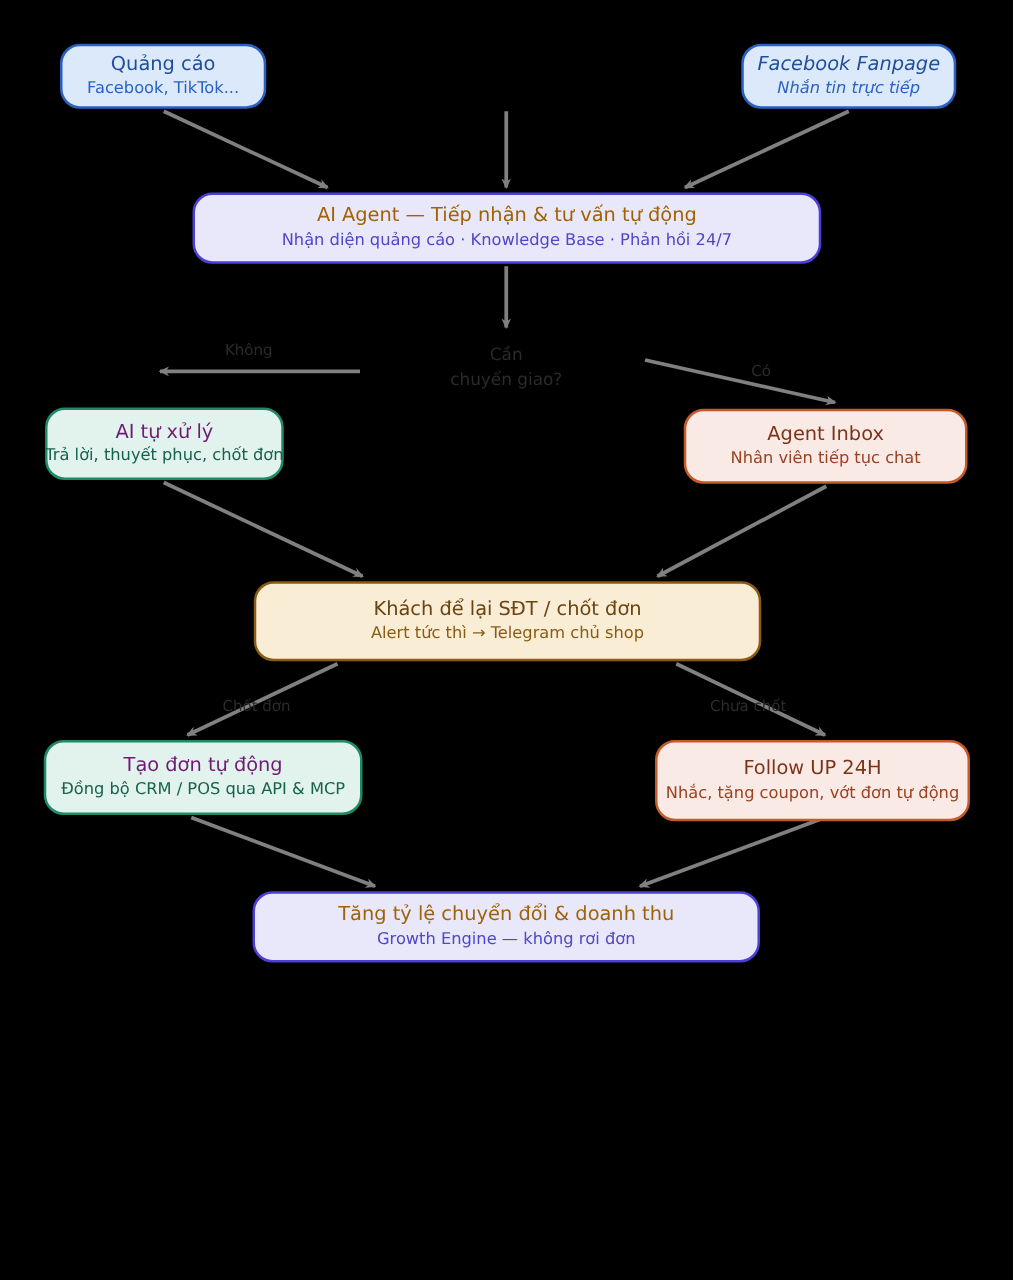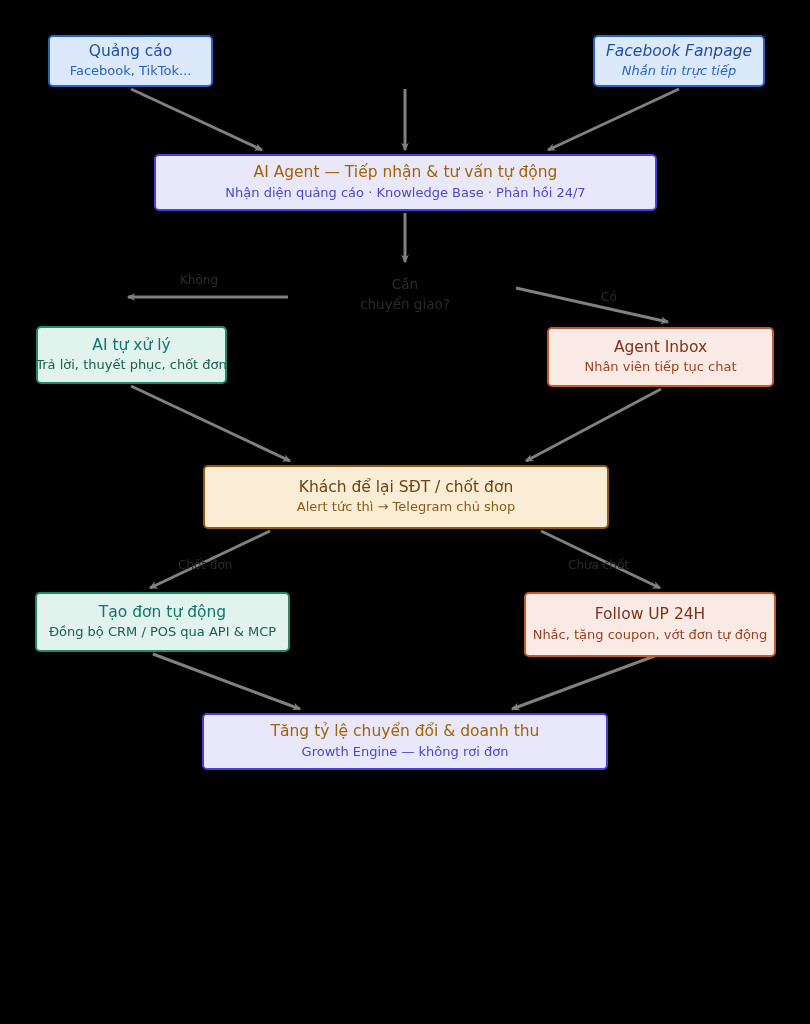--- a/index.html
+++ b/index.html
@@ -23,21 +23,21 @@
   #edges {
     position: absolute;
     left: 0; top: 0;
     width: 810px;
     height: 1024px;
     pointer-events: none;
   }
   .node {
     position: absolute;
     box-sizing: border-box;
-    border-radius: 5px;
+    border-radius: 16px;
     border-style: solid;
     border-width: 2px;
     display: flex;
     flex-direction: column;
     align-items: center;
     justify-content: center;
     text-align: center;
     padding: 6px 10px;
   }
   .node .title {
@@ -57,21 +57,21 @@
   .n-blue .title { color: #1f4f9c; }
   .n-blue .sub { color: #2a62c4; }
 
   
   .n-purple { background: #e9e8fb; border-color: #4b3fd6; }
   .n-purple .title { color: #a16207; }
   .n-purple .sub { color: #4f46c9; }
 
   
   .n-green { background: #e2f2ec; border-color: #1f8a6a; }
-  .n-green .title { color: #0f766e; }
+  .n-green .title { color: #701a75; }
   .n-green .sub { color: #17624f; }
 
   
   .n-red { background: #f9eae5; border-color: #c4592b; }
   .n-red .title { color: #7d3318; }
   .n-red .sub { color: #9a4222; }
 
   
   .n-tan { background: #faedd6; border-color: #8a5b14; }
   .n-tan .title { color: #6b4410; }

